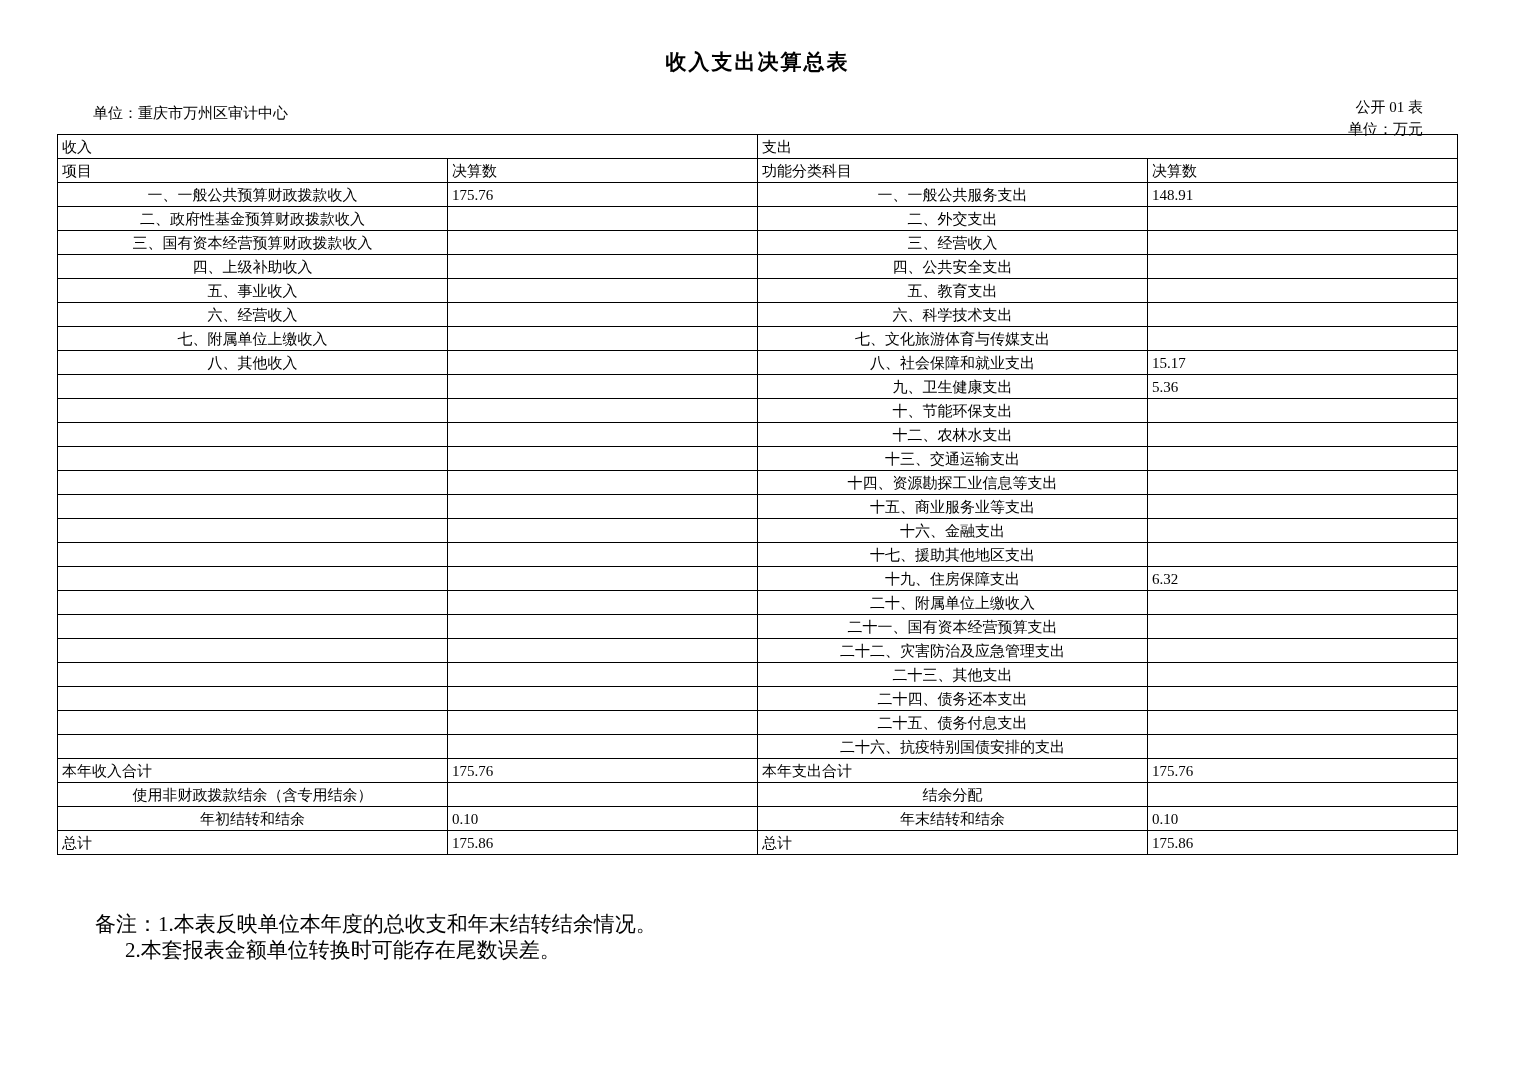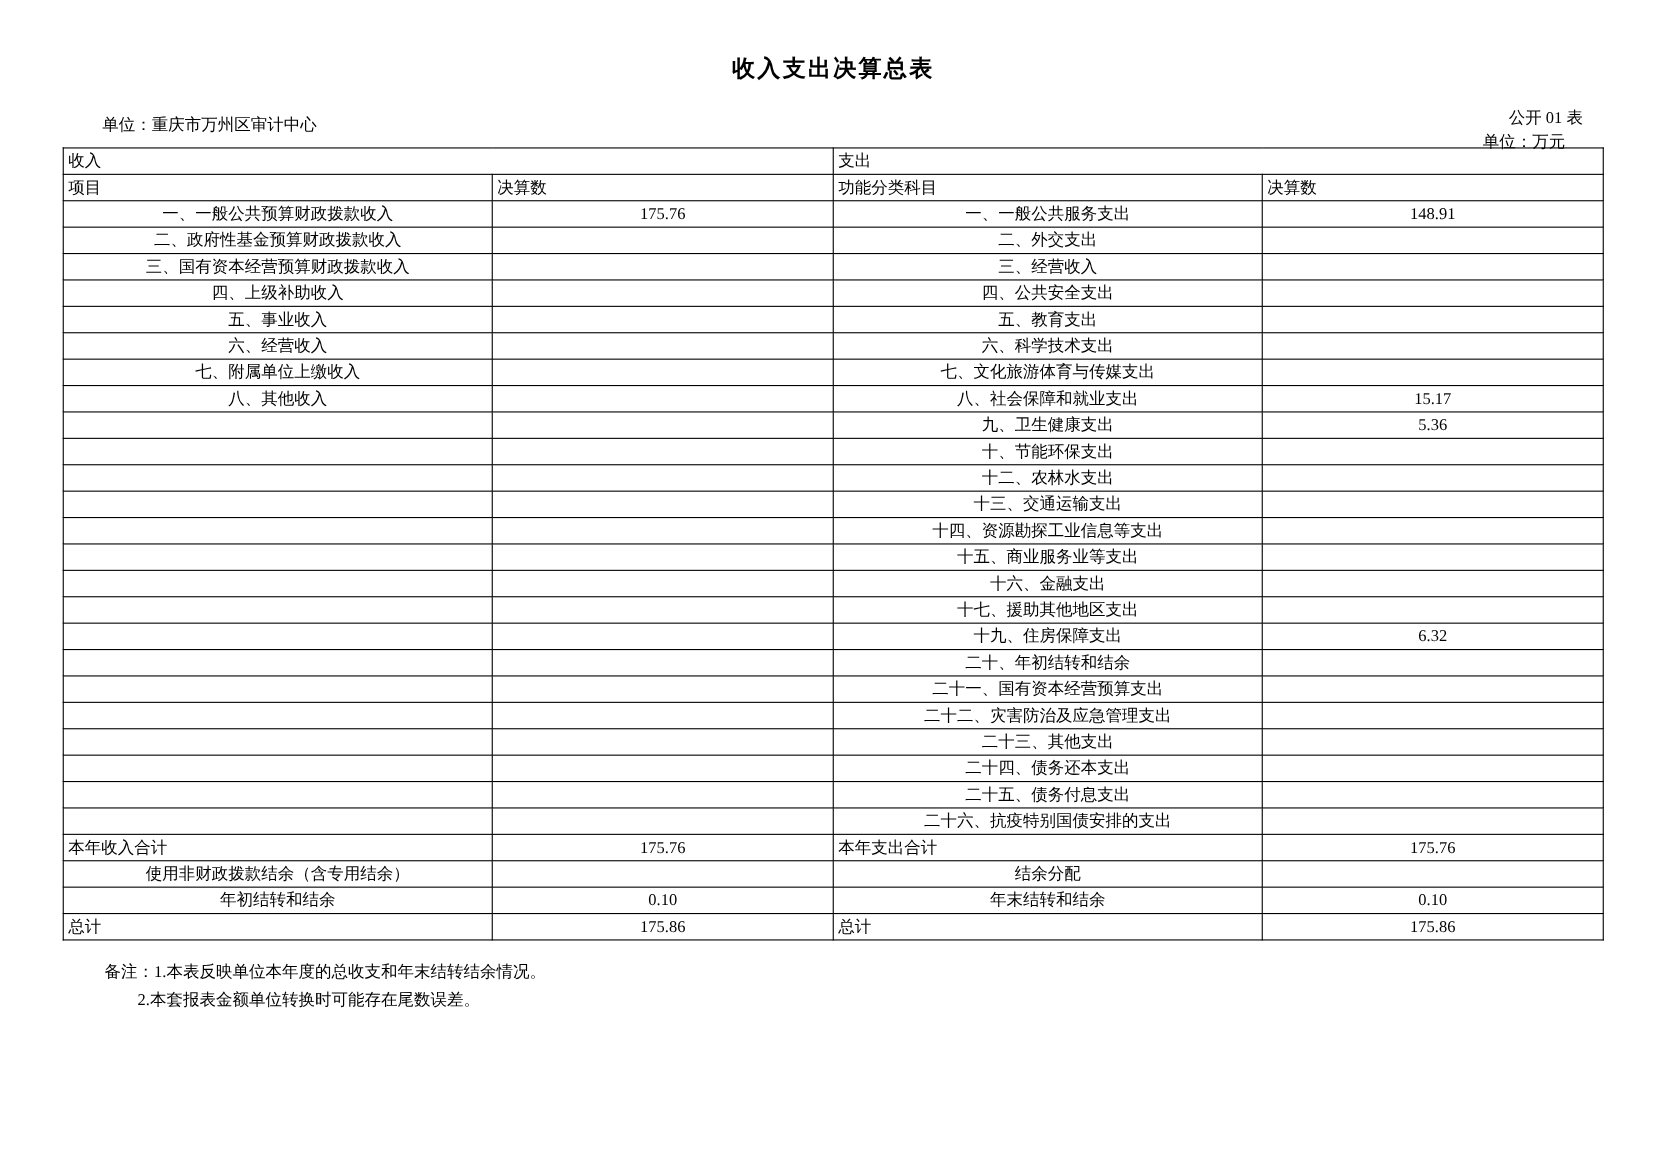--- a/index.html
+++ b/index.html
@@ -29,21 +29,21 @@
     margin-top: 48px;
     font-family: "Liberation Serif", "DejaVu Serif", serif;
   }
   .meta-row {
     position: relative;
     height: 22px;
     margin-top: 22px;
   }
   .meta-right {
     position: absolute;
-    right: 76px;
+    right: 92px;
     top: 0;
     font-size: 15px;
     text-align: right;
   }
   .meta-right2 {
     position: absolute;
     right: 92px;
     top: 22px;
     font-size: 15px;
     text-align: center;
@@ -66,28 +66,28 @@
     border: 1px solid #000000;
     height: 24px;
     padding: 0 4px;
     font-weight: normal;
     font-size: 15px;
     line-height: 22px;
     box-sizing: border-box;
   }
   .c-center { text-align: left; }
   .c-left { text-align: center; }
-  .c-right { text-align: center; padding-right: 8px; }
+  .c-right { text-align: left; padding-right: 8px; }
   .col-item { width: 390px; }
   .col-num { width: 310px; }
   .indent-label { padding-left: 6px; }
   .notes {
-    margin-top: 16px;
+    margin-top: 56px;
     margin-left: 95px;
-    font-size: 15px;
+    font-size: 21px;
     line-height: 26px;
   }
   .notes .line2 { margin-left: 30px; }
 </style>
 </head>
 <body>
 
 <div class="page">
 
   <div class="doc-title">收入支出决算总表</div>
@@ -214,21 +214,21 @@
         </tr>
         <tr>
           <td class="c-left indent-label"></td>
           <td class="c-right"></td>
           <td class="c-left indent-label">十九、住房保障支出</td>
           <td class="c-right">6.32</td>
         </tr>
         <tr>
           <td class="c-left indent-label"></td>
           <td class="c-right"></td>
-          <td class="c-left indent-label">二十、年初结转和结余</td>
+          <td class="c-left indent-label">二十、附属单位上缴收入</td>
           <td class="c-right"></td>
         </tr>
         <tr>
           <td class="c-left indent-label"></td>
           <td class="c-right"></td>
           <td class="c-left indent-label">二十一、国有资本经营预算支出</td>
           <td class="c-right"></td>
         </tr>
         <tr>
           <td class="c-left indent-label"></td>

